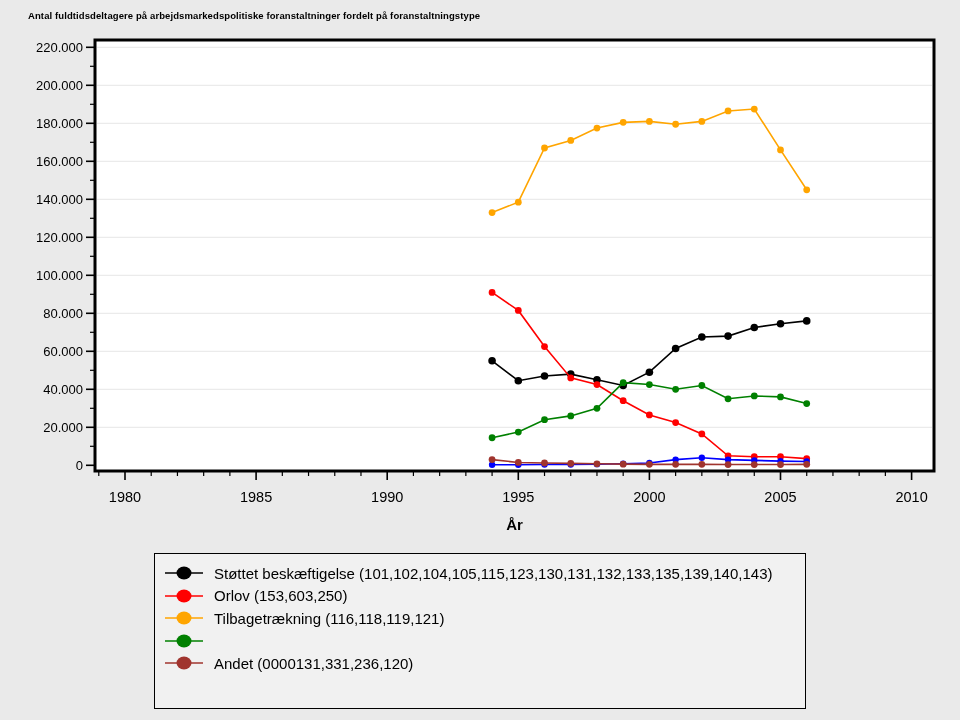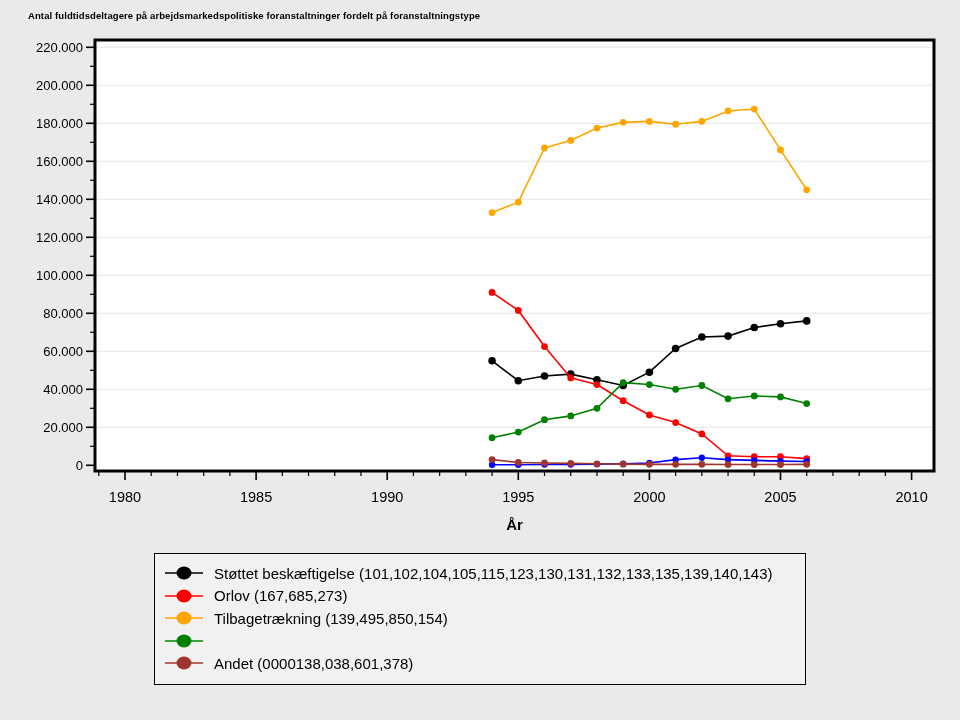--- a/index.html
+++ b/index.html
@@ -18,21 +18,21 @@
     color:#000;
     letter-spacing:0.1px;
   }
   #chart{
     position:absolute;
     left:0;top:0;
   }
   .legend{
     position:absolute;
     left:154px;top:553px;
-    width:652px;height:132px;
+    width:652px;height:156px;
     box-sizing:border-box;
     border:1px solid #000;
     background:#F1F1F1;
     padding:8px 0 0 8px;
   }
   .legend-row{
     display:flex;
     align-items:center;
     height:22.5px;
   }
@@ -230,36 +230,36 @@
           <line x1="2" y1="9" x2="40" y2="9" stroke="#000000" stroke-width="1.6"></line>
           <ellipse cx="21" cy="9" rx="7.5" ry="6.5" fill="#000000"></ellipse>
         </svg>
         <span class="lbl">Støttet beskæftigelse (101,102,104,105,115,123,130,131,132,133,135,139,140,143)</span>
       </div>
       <div class="legend-row">
         <svg width="42" height="18">
           <line x1="2" y1="9" x2="40" y2="9" stroke="#FF0000" stroke-width="1.6"></line>
           <ellipse cx="21" cy="9" rx="7.5" ry="6.5" fill="#FF0000"></ellipse>
         </svg>
-        <span class="lbl">Orlov (167,685,273)</span>
+        <span class="lbl">Orlov (153,603,250)</span>
       </div>
       <div class="legend-row">
         <svg width="42" height="18">
           <line x1="2" y1="9" x2="40" y2="9" stroke="#FFA500" stroke-width="1.6"></line>
           <ellipse cx="21" cy="9" rx="7.5" ry="6.5" fill="#FFA500"></ellipse>
         </svg>
-        <span class="lbl">Tilbagetrækning (139,495,850,154)</span>
+        <span class="lbl">Tilbagetrækning (116,118,119,121)</span>
       </div>
       <div class="legend-row">
         <svg width="42" height="18">
           <line x1="2" y1="9" x2="40" y2="9" stroke="#008000" stroke-width="1.6"></line>
           <ellipse cx="21" cy="9" rx="7.5" ry="6.5" fill="#008000"></ellipse>
         </svg>
       </div>
       <div class="legend-row">
         <svg width="42" height="18">
           <line x1="2" y1="9" x2="40" y2="9" stroke="#A0342E" stroke-width="1.6"></line>
           <ellipse cx="21" cy="9" rx="7.5" ry="6.5" fill="#A0342E"></ellipse>
         </svg>
-        <span class="lbl">Andet (0000138,038,601,378)</span>
+        <span class="lbl">Andet (0000131,331,236,120)</span>
       </div>
     </div>
 </div>
 
 </body></html>

